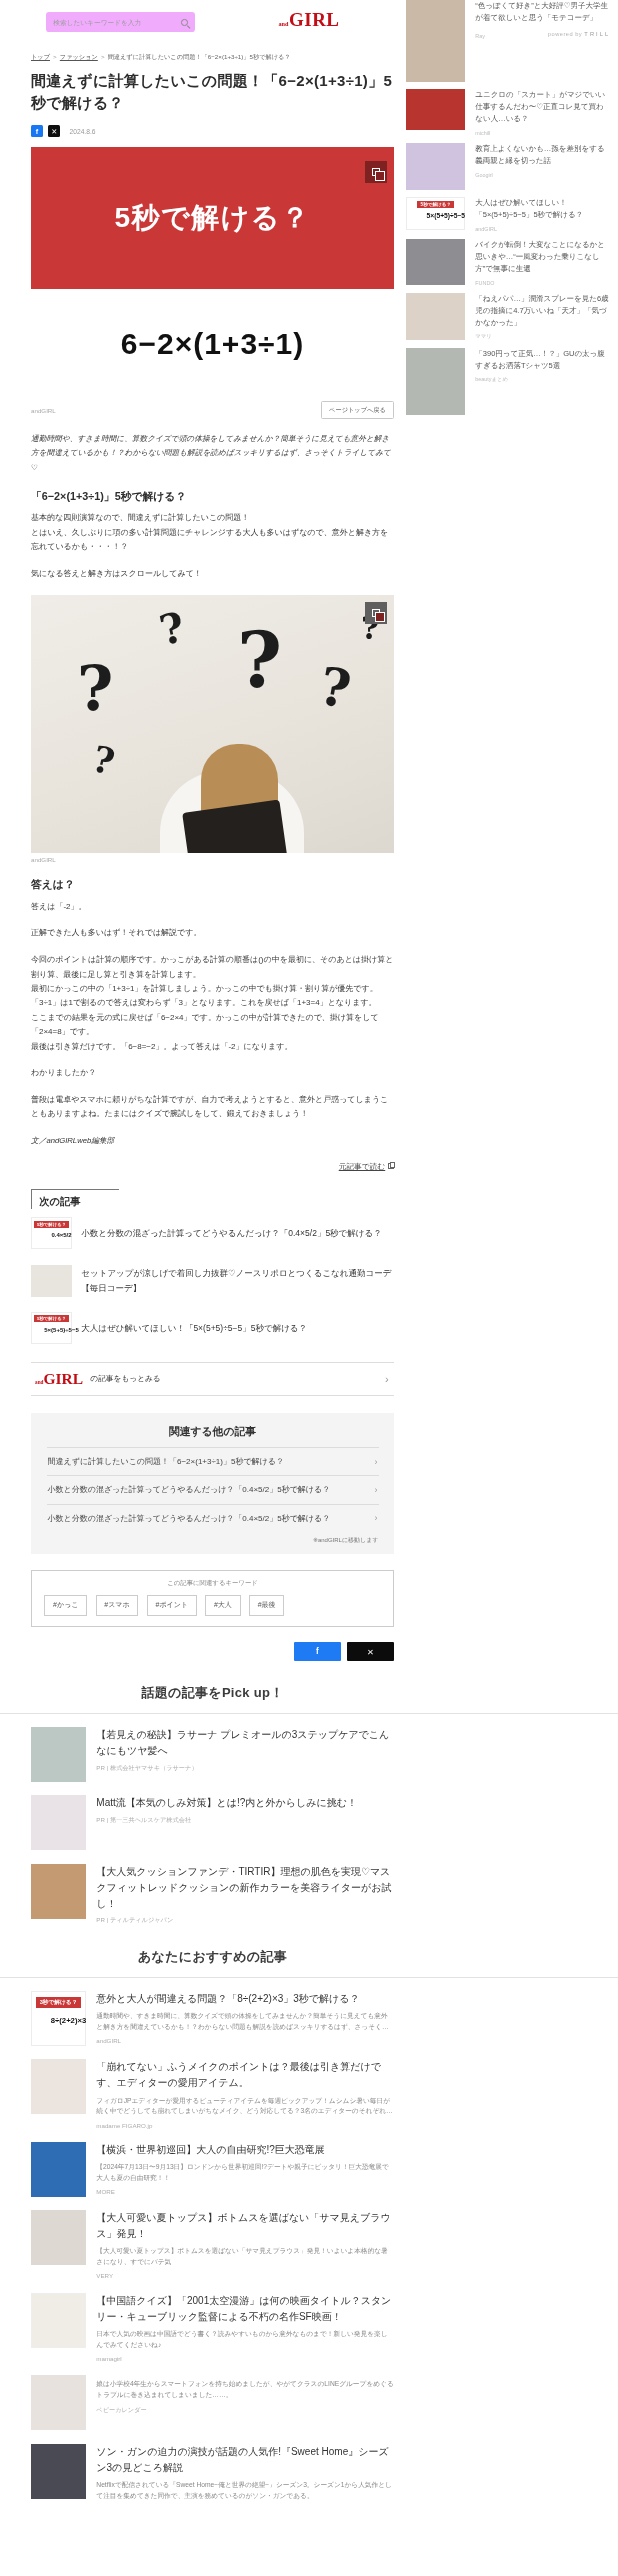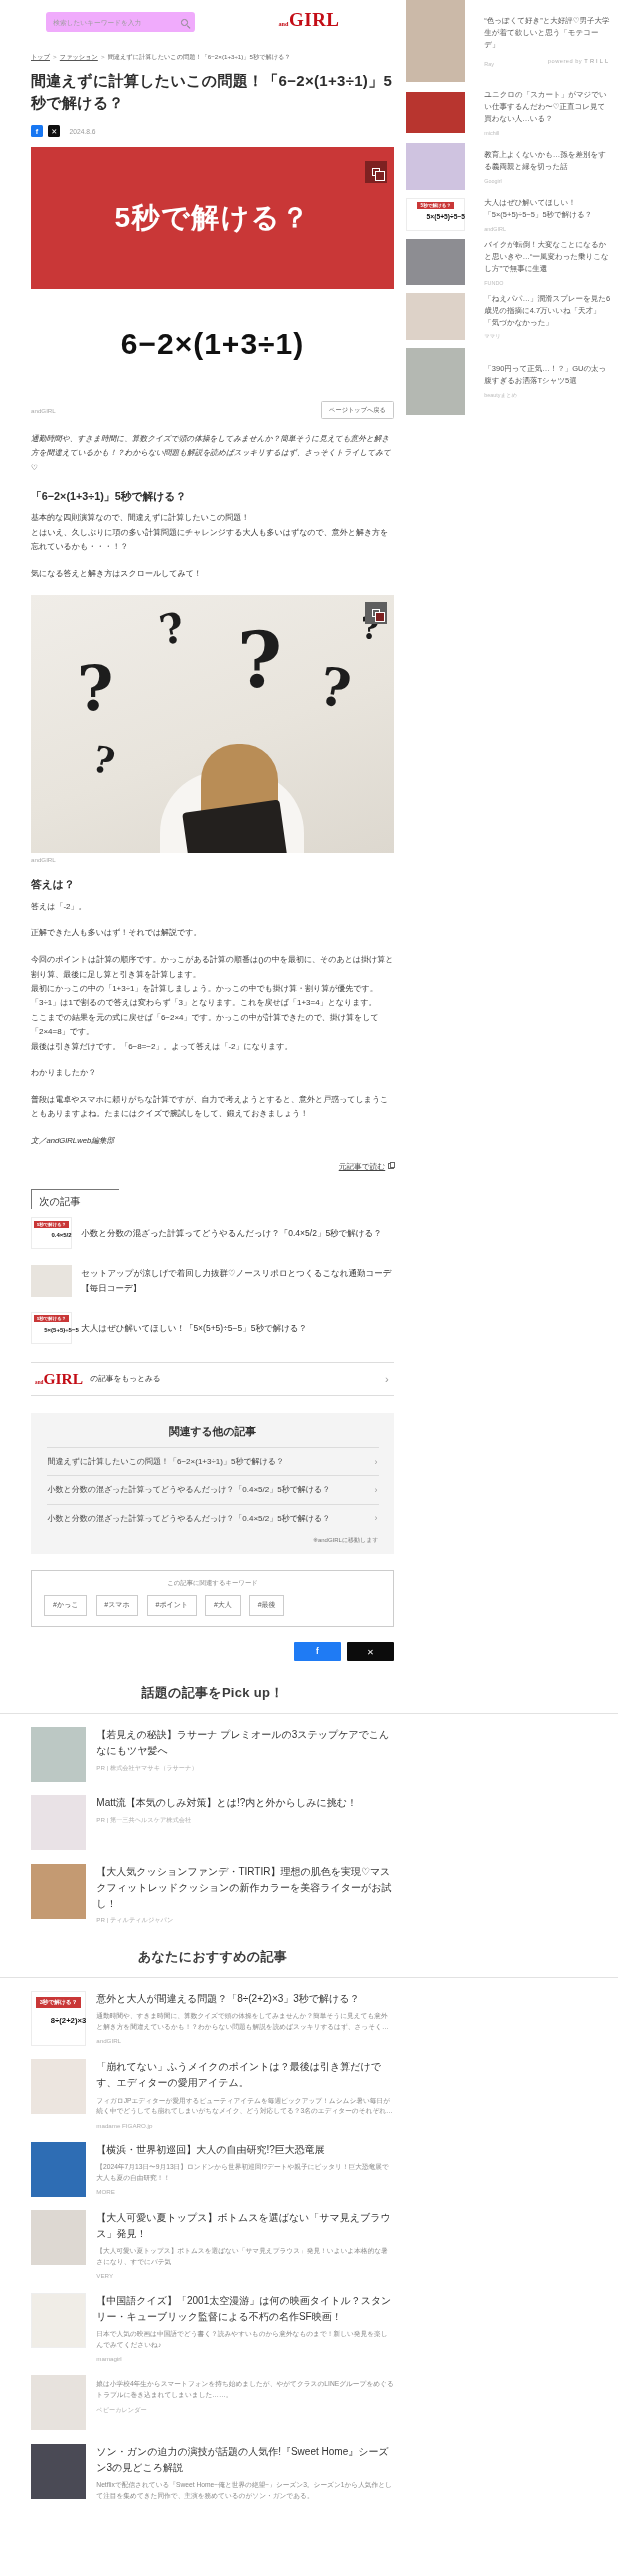--- a/index.html
+++ b/index.html
@@ -70,21 +70,21 @@
                    border-radius:62px 62px 0 0; }
   .photo .hair { position:absolute; left:170px; bottom:20.6px; width:77px; height:88px; background:#b98d56;
                  border-radius:36px 36px 15.5px 15.5px; }
 
   .author { font-style:italic; font-size:7.7px; margin:14.4px 0 0; }
   .srclink-row { text-align:right; margin:15.5px 0 4.1px; font-size:7.7px; }
   .srclink-row a { text-decoration:underline; color:#444; }
   .ext-ic { display:inline-block; width:5.7px; height:5.7px; border:0.8px solid #666; margin-left:3.1px; position:relative; }
   .ext-ic::after { content:""; position:absolute; right:-2.1px; top:-2.1px; width:3.6px; height:3.6px; border:0.8px solid #666; background:#fff; }
 
-  .next-head { margin-top:17.5px; font-size:10.3px; font-weight:normal; color:#2e2e2e;
+  .next-head { margin-top:17.5px; font-size:10.3px; font-weight:bold; color:#2e2e2e;
                border-top:0.5px solid #777; border-left:0.5px solid #777; padding:5.2px 0 0 7.2px; width:88px; }
   .next-item { display:flex; gap:9.3px; align-items:center; padding:7.7px 0; }
   .next-item .nthumb { width:41px; height:32px; flex:0 0 auto; }
   .next-item .ntitle { font-size:8.5px; line-height:1.65; color:#333; }
 
   .fcard { background:#fff; border:0.5px solid #ececec; display:flex; flex-direction:column; align-items:center; }
   .fcard .pill { background:#c93737; color:#fff; font-weight:bold; text-align:center; }
   .fcard .formula { font-weight:bold; color:#111; text-align:center;margin-left:20px; }
   .nthumb.fcard .pill { font-size:4.4px; padding:1px 2.6px; margin-top:2.6px; }
   .nthumb.fcard .formula { font-size:6px; margin-top:4.6px; }
@@ -122,21 +122,21 @@
   .card { display:flex; gap:10.3px; margin-top:13.4px; }
   .card .cthumb { width:55px; height:55px; flex:0 0 auto; }
   .card .ctitle { font-size:10px; line-height:1.6; color:#333; font-weight:500; }
   .card .cdesc { font-size:6.7px; line-height:1.6; color:#888; margin-top:4.1px;
                  display:-webkit-box; -webkit-line-clamp:2; -webkit-box-orient:vertical; overflow:hidden; }
   .card .csrc { font-size:6.2px; color:#adadad; margin-top:4.6px; }
   .cthumb.fcard .pill { font-size:5.7px; padding:1.5px 4.1px; margin-top:5.2px; }
   .cthumb.fcard .formula { font-size:7.7px; margin-top:8.2px; }
 
   
-  .rail-item { display:flex; gap:19px; margin-bottom:7.2px;align-items:center; }
+  .rail-item { display:flex; gap:10px; margin-bottom:7.2px; }
   .rail-item .rthumb { width:59px; flex:0 0 auto; }
   .rail-item .rtitle { font-size:7.5px; line-height:1.6; color:#555; }
   .rail-item .rsrc { font-size:5.4px; color:#bcbcbc; margin-top:4.6px; }
   .rail-foot { display:flex; justify-content:space-between; align-items:center; margin-top:4.6px; }
   .powered { font-size:5.7px; color:#b5b5b5; letter-spacing:0.5px; }
   .powered .trill { letter-spacing:2.1px; color:#9a9a9a; }
   .rthumb.fcard .pill { font-size:4.6px; padding:1px 3.1px; margin-top:3.1px; }
   .rthumb.fcard .formula { font-size:6.7px; margin-top:4.1px; }
 </style>
 </head>

